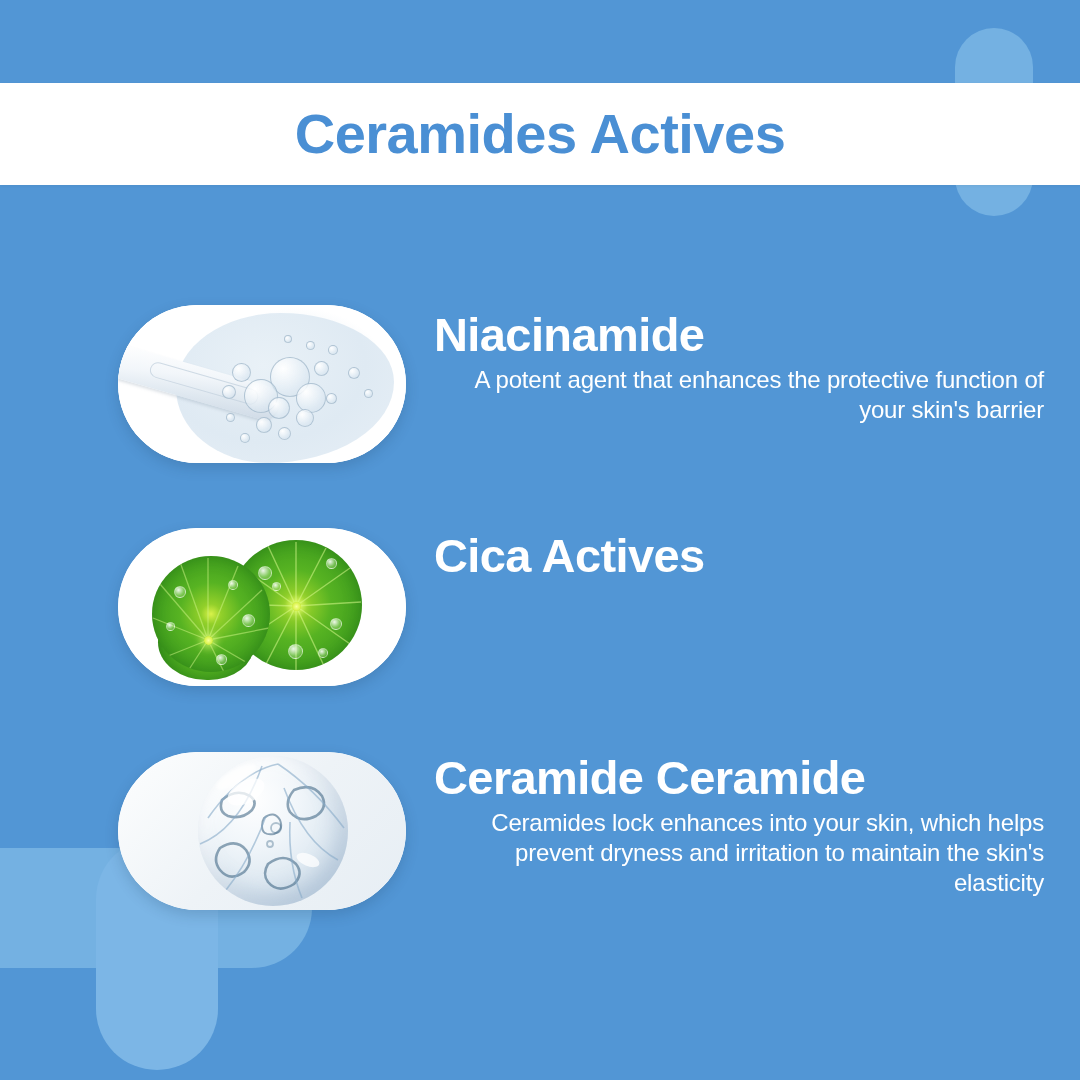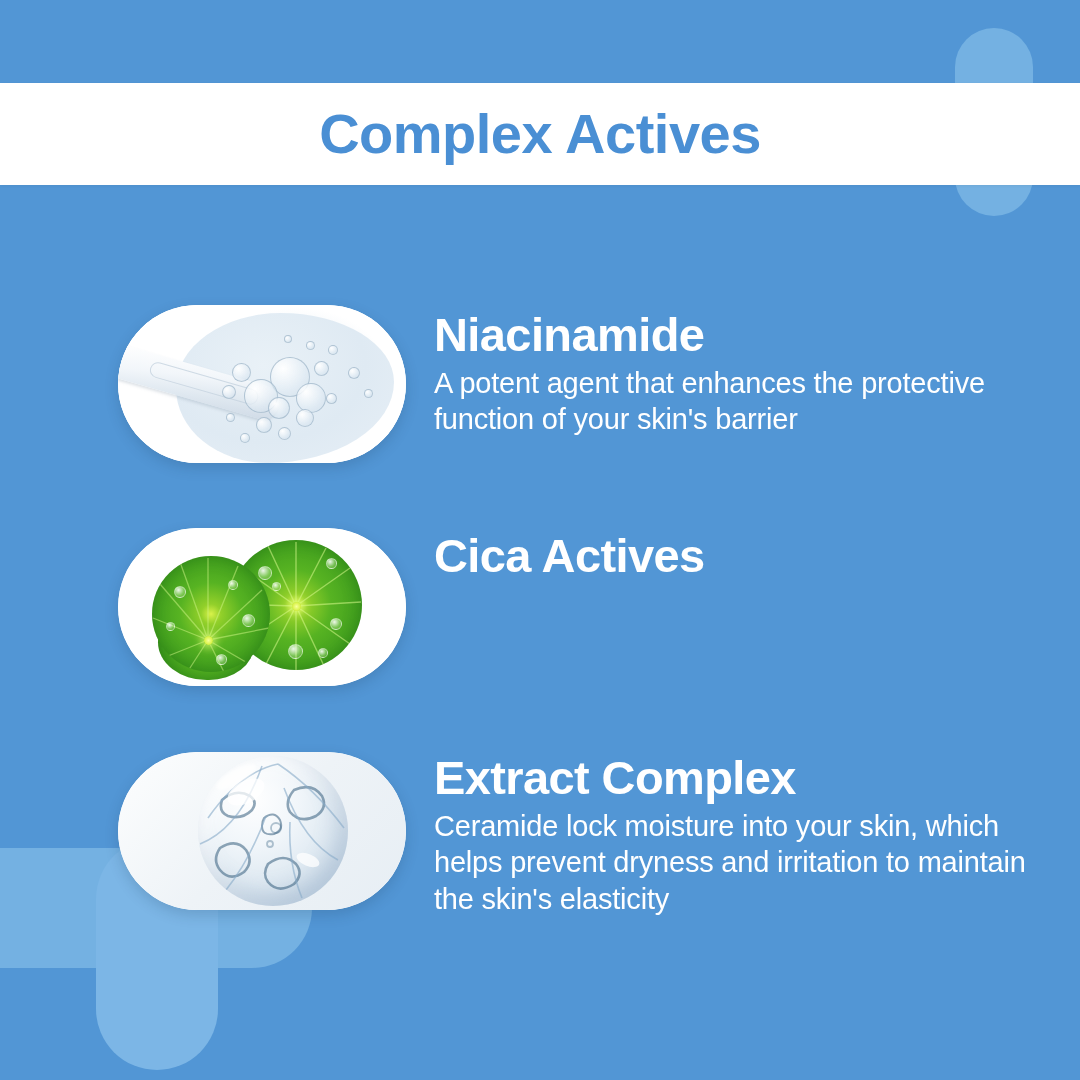--- a/index.html
+++ b/index.html
@@ -123,38 +123,38 @@
     filter:blur(1px);
   }
 
   
   .textblock{margin-left:28px;padding-top:2px;flex:1 1 auto;max-width:610px;}
   .ing-title{
     color:#ffffff;font-size:47px;font-weight:700;line-height:1.02;
     letter-spacing:-0.6px;margin:0 0 6px 0;white-space:nowrap;
   }
   .ing-desc{
-    color:#ffffff;font-size:29px;font-weight:400;line-height:1.26;
-    margin:0;letter-spacing:-0.2px;
+    color:#ffffff;font-size:24px;font-weight:400;line-height:1.26;
+    margin:0;letter-spacing:-0.2px;text-align:right;
   }
   .row-1 .textblock{padding-top:6px;}
   .row-2 .textblock{padding-top:4px;}
   .row-3 .textblock{padding-top:2px;}
 </style>
 </head>
 <body>
 
 <div id="poster">
 
   <div class="deco deco-tr"></div>
   <div class="deco deco-bl-h"></div>
   <div class="deco deco-bl-v"></div>
 
   <div class="banner">
-    <div class="banner-title">Complex Actives</div>
+    <div class="banner-title">Ceramides Actives</div>
   </div>
 
   <div class="rows">
 
     <div class="row row-1">
       <div class="card">
         <div class="card-media">
           <div class="serum-bg"></div>
           <div class="serum-blob"></div>
           <div class="spatula"></div>
@@ -276,19 +276,19 @@
               <g fill="none" stroke="rgba(70,110,140,.4)" stroke-width="1.8">
                 <circle cx="78" cy="72" r="5"></circle>
                 <circle cx="72" cy="88" r="3"></circle>
               </g>
             </svg>
           </div>
           <div class="streak" style="left:96px;top:18px;width:44px;height:14px;transform:rotate(-30deg);"></div>
         </div>
       </div>
       <div class="textblock">
-        <h2 class="ing-title">Extract Complex</h2>
-        <p class="ing-desc">Ceramide lock moisture into your skin, which helps prevent dryness and irritation to maintain the skin's elasticity</p>
+        <h2 class="ing-title">Ceramide Ceramide</h2>
+        <p class="ing-desc">Ceramides lock enhances into your skin, which helps prevent dryness and irritation to maintain the skin's elasticity</p>
       </div>
     </div>
 
   </div>
 </div>
 
 </body></html>

